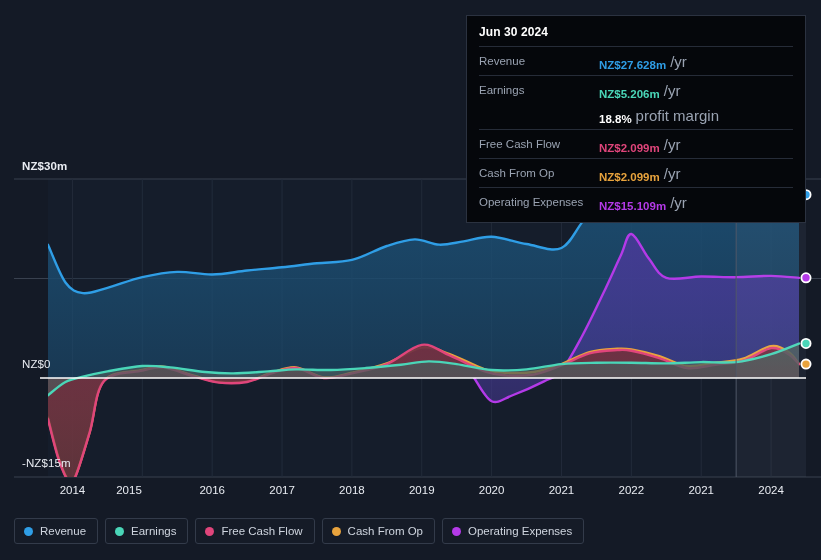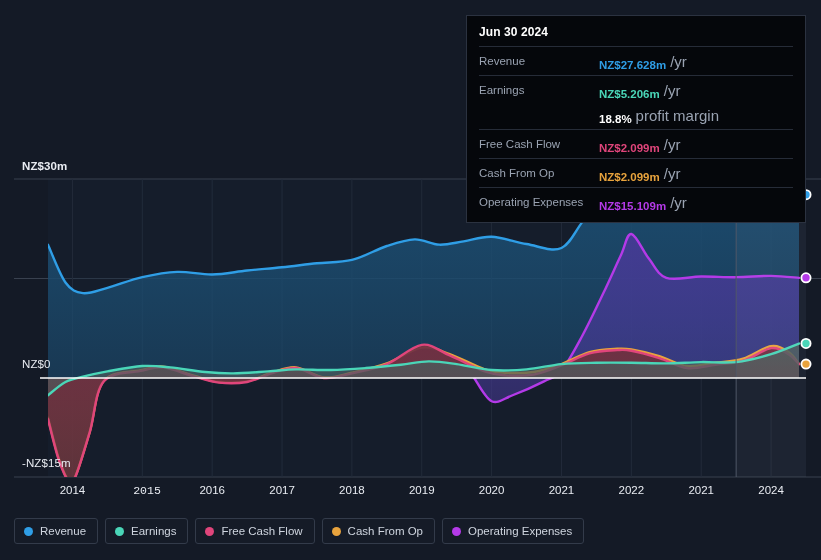--- a/index.html
+++ b/index.html
@@ -210,21 +210,21 @@
       <circle cx="806" cy="343.46686666666665" r="4.6" fill="#4ad6b8" stroke="#ffffff" stroke-width="1.8"></circle>
       <circle cx="806" cy="364.07663333333335" r="4.6" fill="#e8a33d" stroke="#ffffff" stroke-width="1.8"></circle>
     </svg>
 
   <div class="y-label" id="y-label-top">NZ$30m</div>
   <div class="y-label" id="y-label-zero">NZ$0</div>
   <div class="y-label" id="y-label-bottom">-NZ$15m</div>
 
   <div id="x-axis">
       <div class="x-label" style="left: 72.4516px;">2014</div>
-      <div class="x-label" style="left: 147px; font-family: Liberation Mono, monospace;">2015</div>
+      <div class="x-label" style="left: 129px;">2015</div>
       <div class="x-label" style="left: 212.175px;">2016</div>
       <div class="x-label" style="left: 282.037px;">2017</div>
       <div class="x-label" style="left: 351.899px;">2018</div>
       <div class="x-label" style="left: 421.76px;">2019</div>
       <div class="x-label" style="left: 491.622px;">2020</div>
       <div class="x-label" style="left: 561.484px;">2021</div>
       <div class="x-label" style="left: 631.346px;">2022</div>
       <div class="x-label" style="left: 701.207px;">2021</div>
       <div class="x-label" style="left: 771.069px;">2024</div>
     </div>

